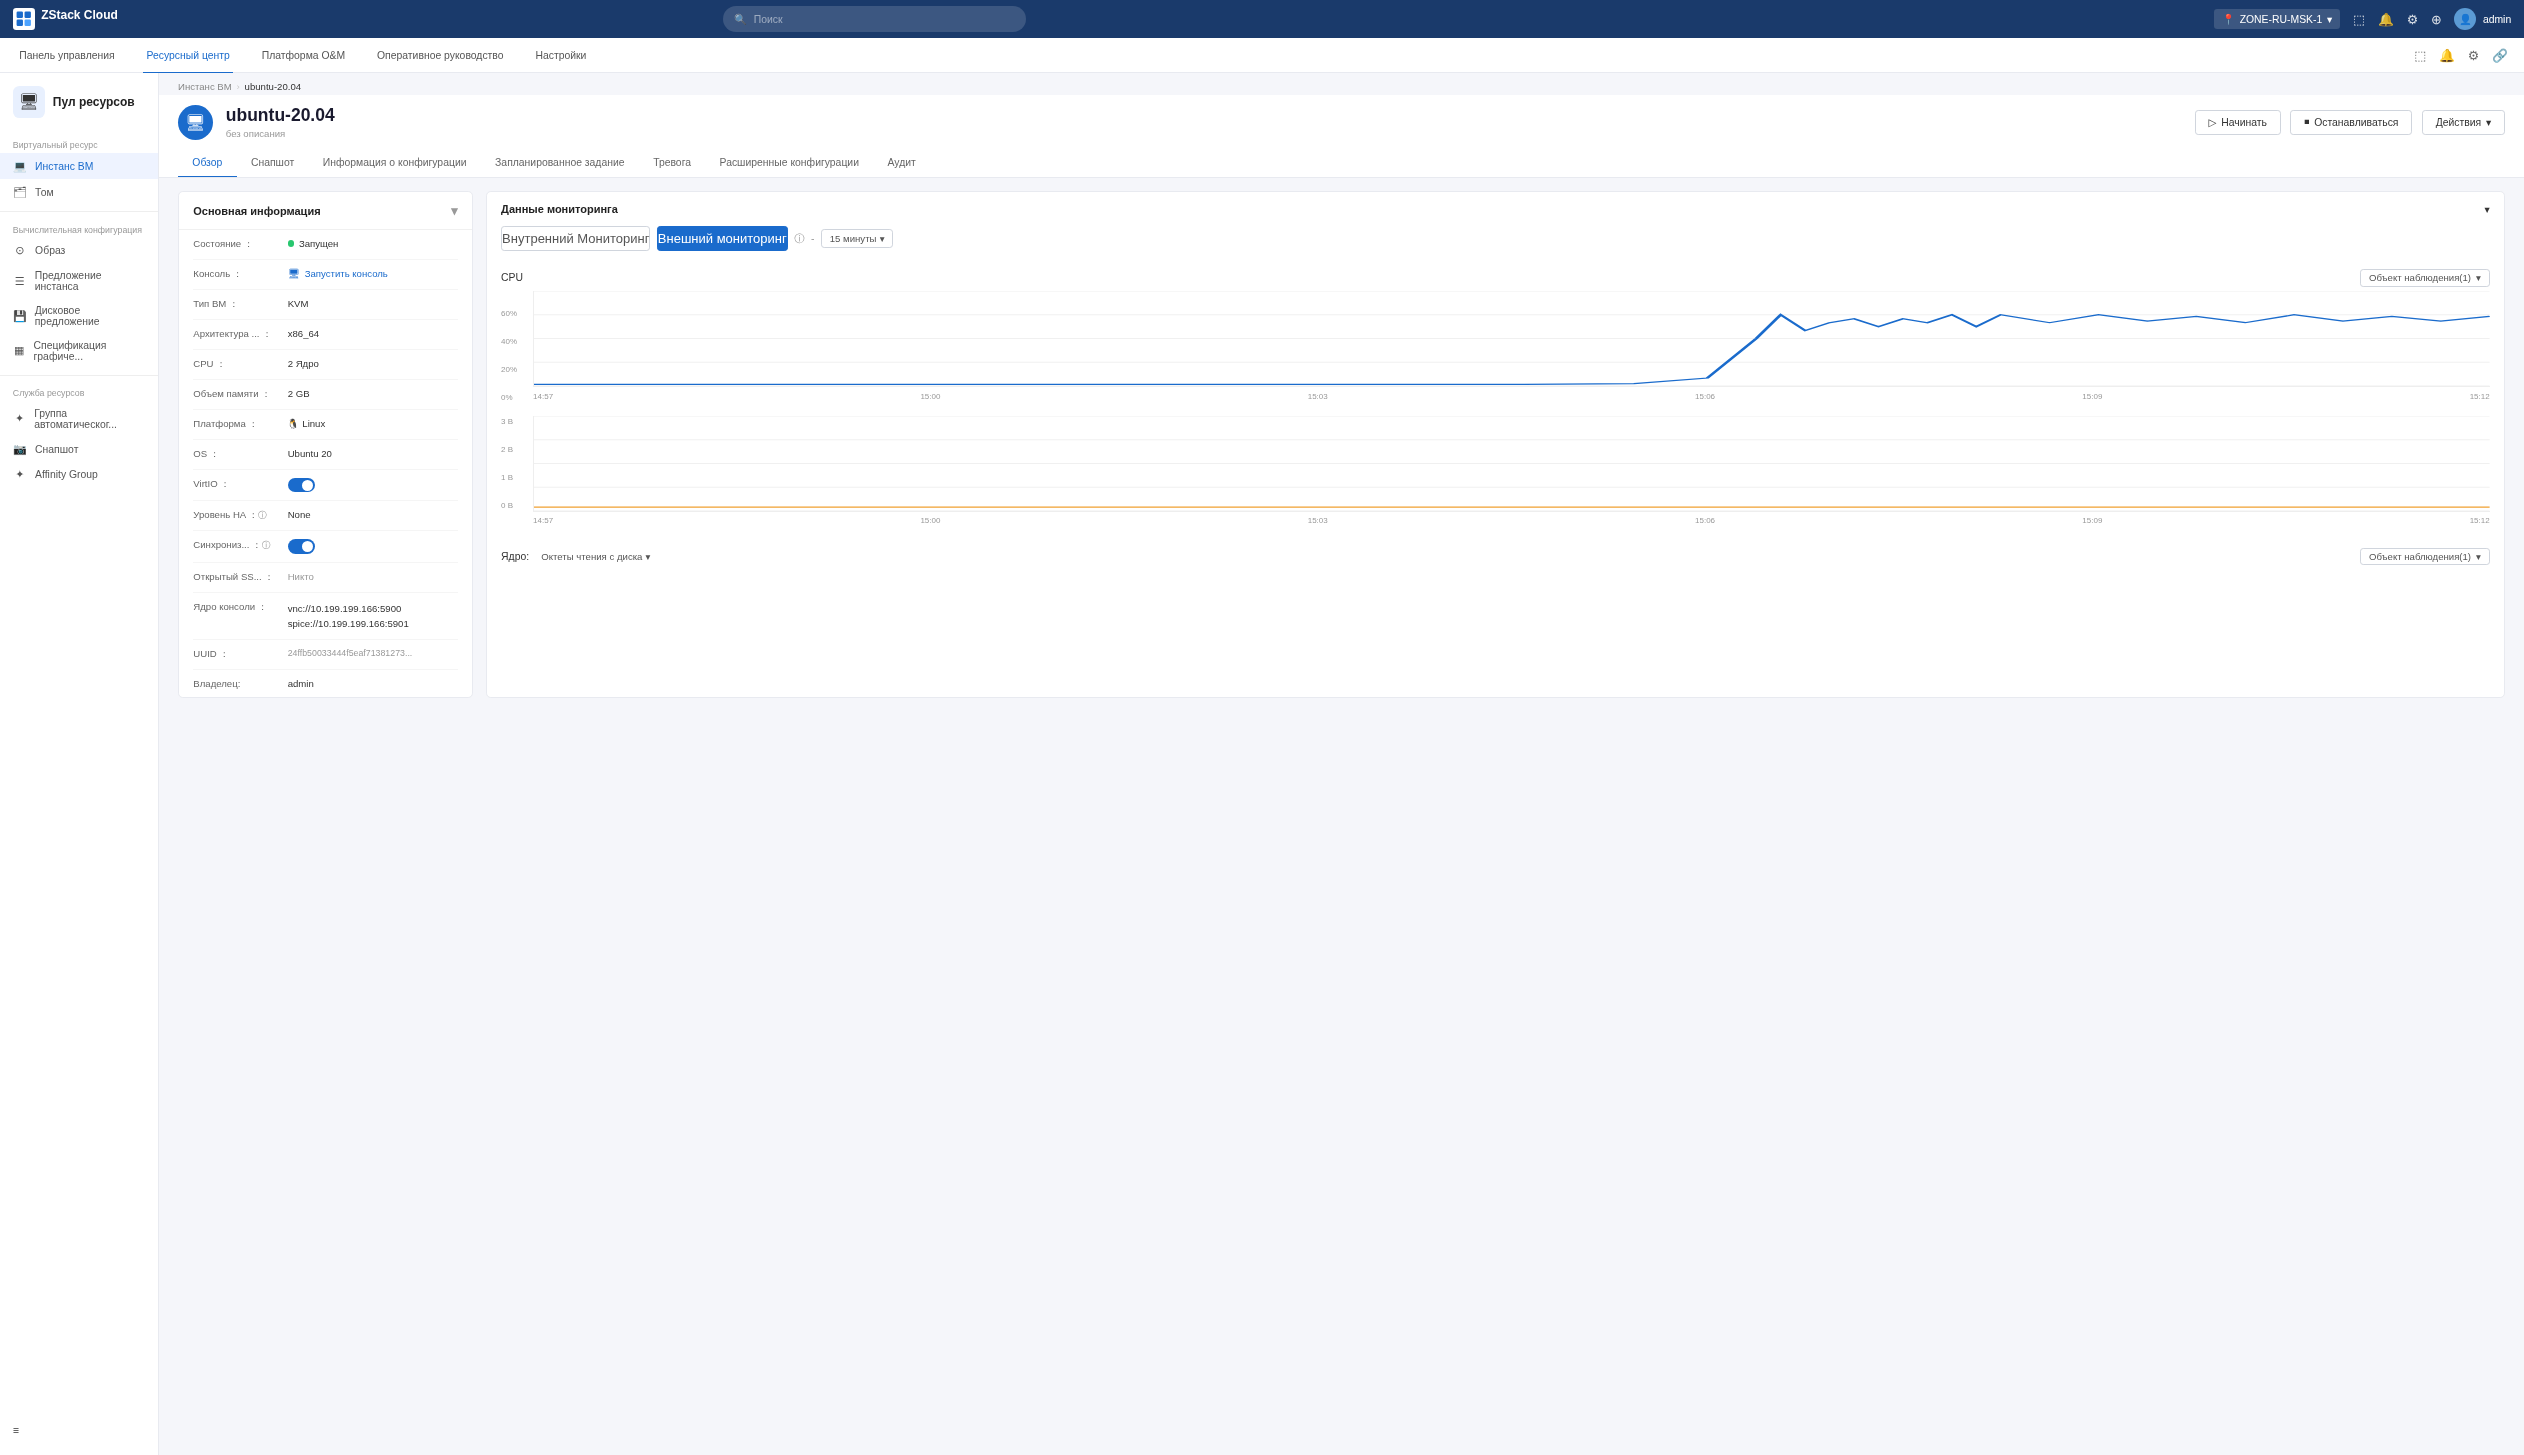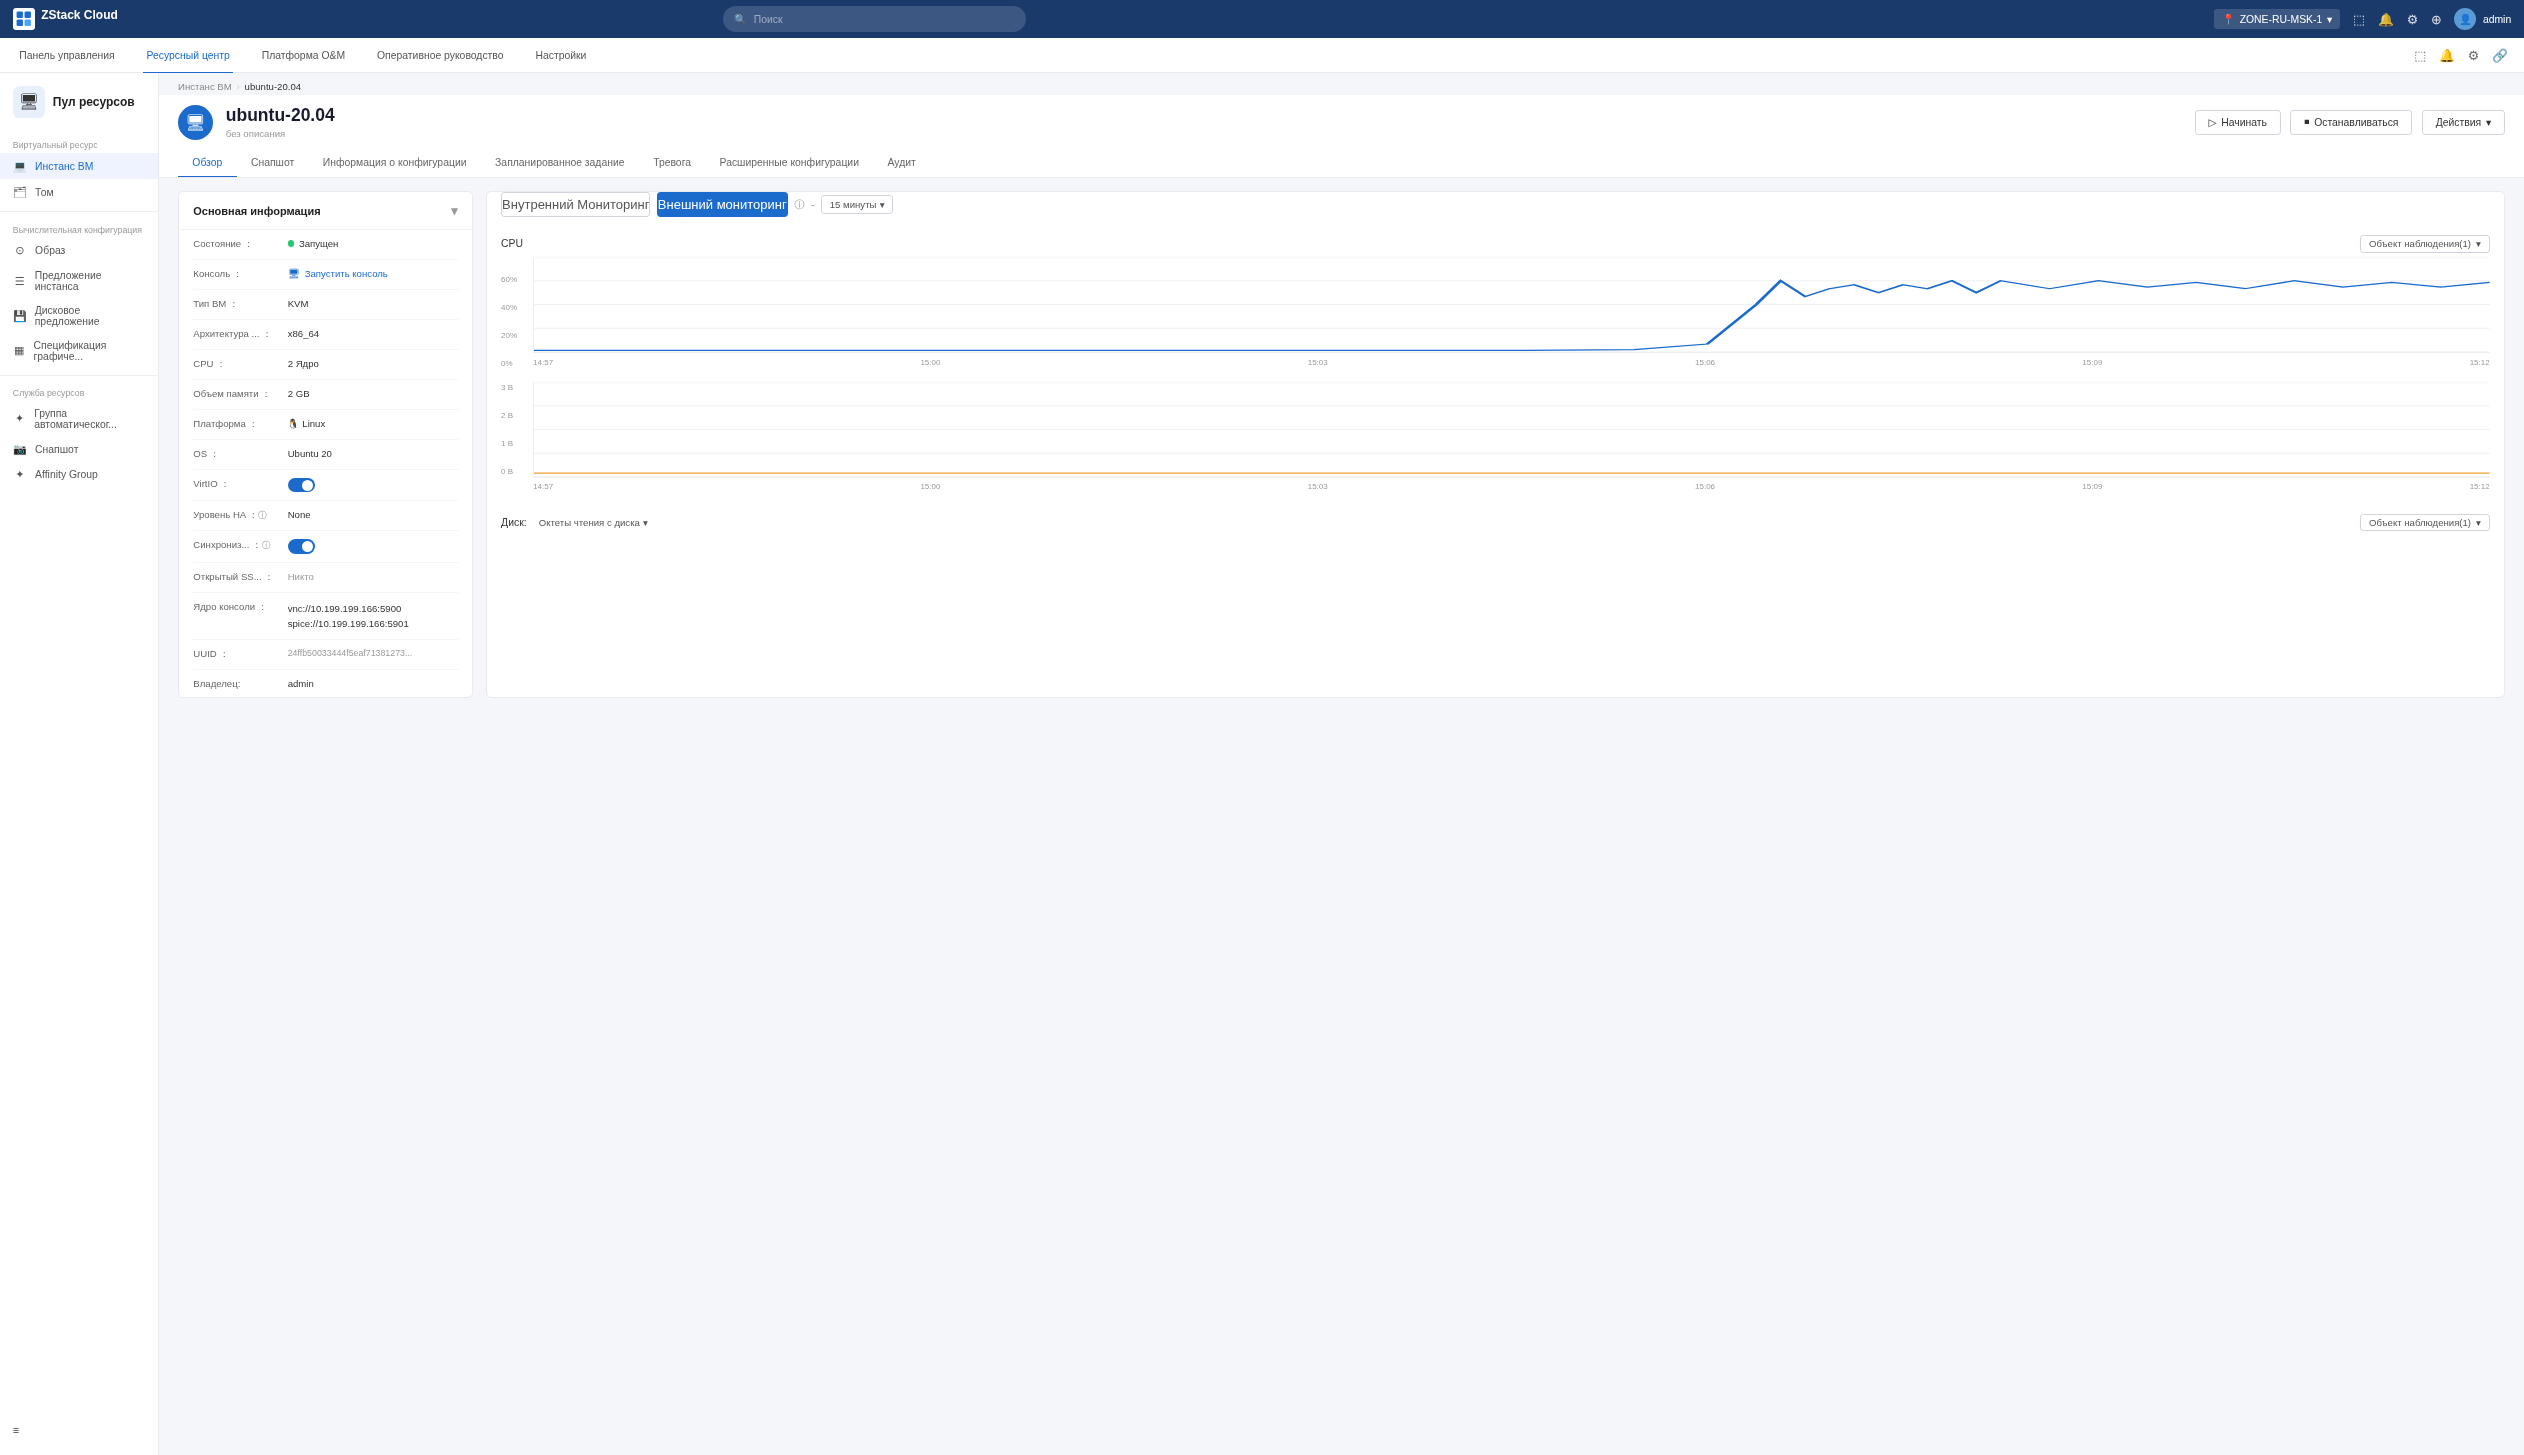--- a/index.html
+++ b/index.html
@@ -368,20 +368,24 @@
           <div class="info-row">
             <span class="info-label">Владелец:</span>
             <span class="info-value">admin</span>
           </div>
 
         </div>
       </div>
 
       <div class="panel-right">
 
+        <div class="monitoring-header">
+          <span class="monitoring-title">Данные мониторинга</span>
+          <span class="collapse-icon"></span>
+        </div>
 
         <div style="display:flex; align-items:center; gap:6.4px; padding:0 14.3px 9.6px;">
           <button class="monitor-btn">Внутренний Мониторинг</button>
           <button class="monitor-btn active">Внешний мониторинг</button>
           <span style="color:#999;font-size:10.4px">ⓘ</span>
           <span style="color:#999">-</span>
           <div class="time-select">
             <span>15 минуты</span>
             <span>▾</span>
           </div>
@@ -453,21 +457,21 @@
               <span>15:06</span>
               <span>15:09</span>
               <span>15:12</span>
             </div>
           </div>
         </div>
 
         <div class="disk-section">
           <div style="display:flex;align-items:center;justify-content:space-between;padding:8px 0;">
             <div class="disk-header">
-              <span>Диск:</span>
+              <span>Ядро:</span>
               <div class="disk-select">
                 <span>Октеты чтения с диска</span>
                 <span>▾</span>
               </div>
             </div>
             <div class="chart-control">
               <span>Объект наблюдения(1)</span>
               <span>▾</span>
             </div>
           </div>

